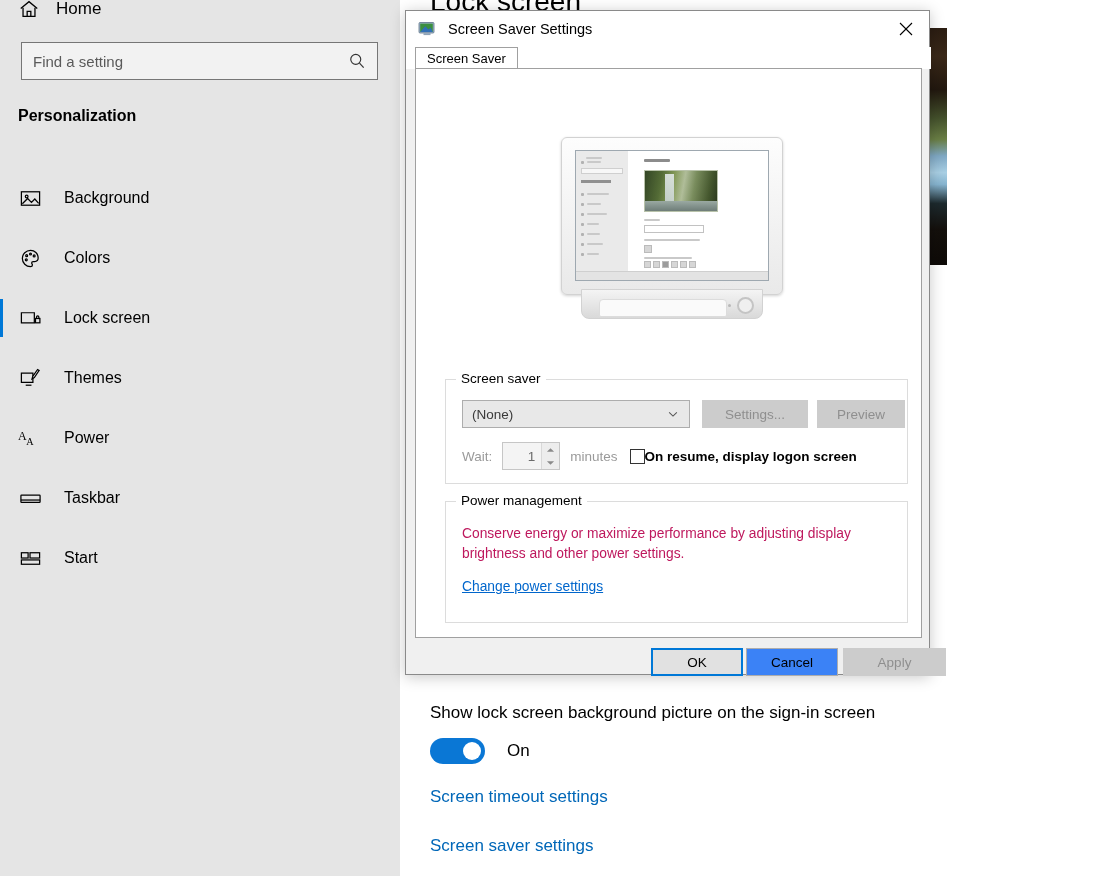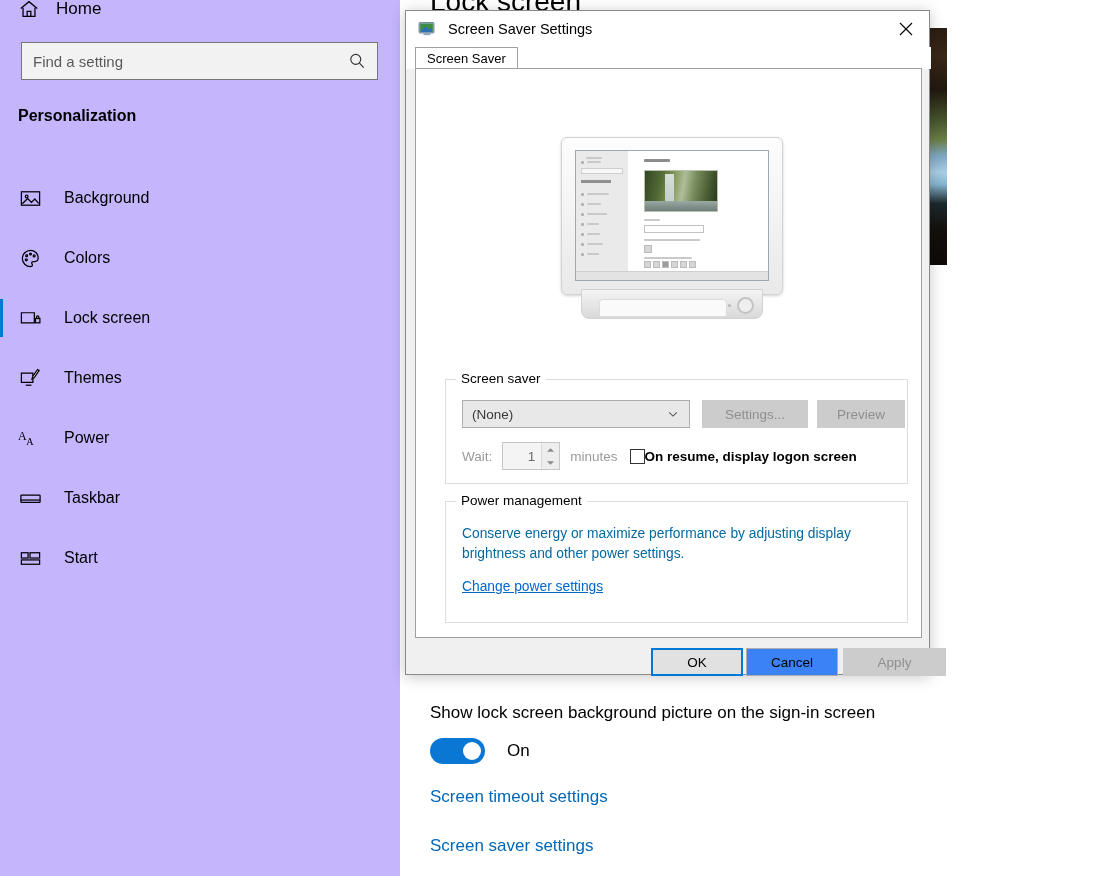--- a/index.html
+++ b/index.html
@@ -8,21 +8,21 @@
     overflow: hidden;
     font-family: "Liberation Sans", sans-serif;
     background: #ffffff;
   }
   #root { position: relative; width: 1119px; height: 876px; background: #ffffff; }
 
   
   #sidebar {
     position: absolute; left: 0; top: 0;
     width: 400px; height: 876px;
-    background: #c4b5fd;
+    background: #e5e5e5;
   }
   .home-row {
     position: absolute; left: 18px; top: -8px;
     display: flex; align-items: center; gap: 16px;
     height: 34px;
   }
   .home-icon { width: 22px; height: 22px; display: block; }
   .home-label { font-size: 17px; color: #000; }
 
   .search-box {
@@ -287,21 +287,21 @@
   .chk {
     width: 15px; height: 15px;
     background: #ffffff; border: 1px solid #333333;
     cursor: pointer;
   }
   .chk-label { margin-left: 0; font-size: 13.5px; color: #000; font-weight: bold; }
 
   .pm-text {
     position: absolute; left: 16px; top: 22px;
     width: 400px;
-    font-size: 13.8px; color: #0369a1; line-height: 1.45;
+    font-size: 13.8px; color: #be185d; line-height: 1.45;
   }
   .pm-link {
     position: absolute; left: 16px; top: 77px;
     font-size: 13.8px; color: #0066cc;
     text-decoration: underline; cursor: pointer;
   }
 
   .dlg-buttons { position: absolute; left: 0; top: 626px; width: 525px; height: 39px; }
   .dbtn {
     position: absolute; top: 11px;

